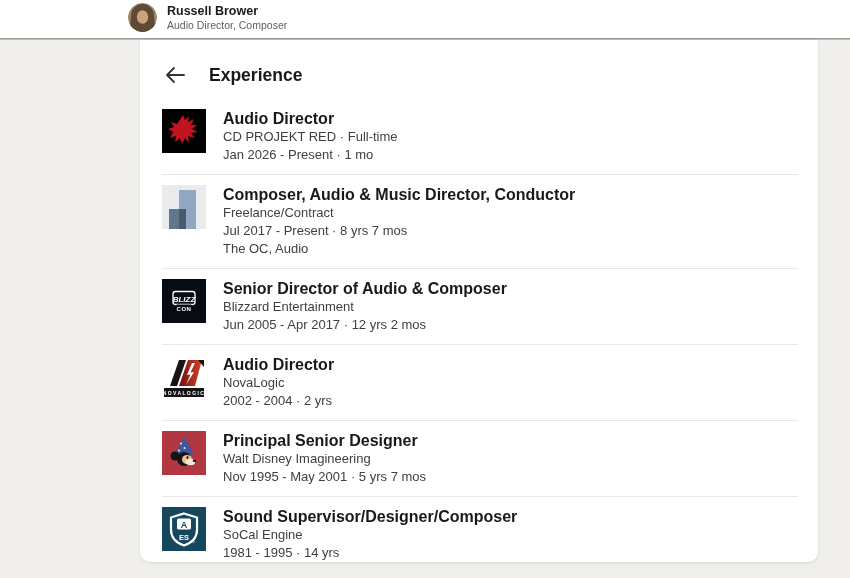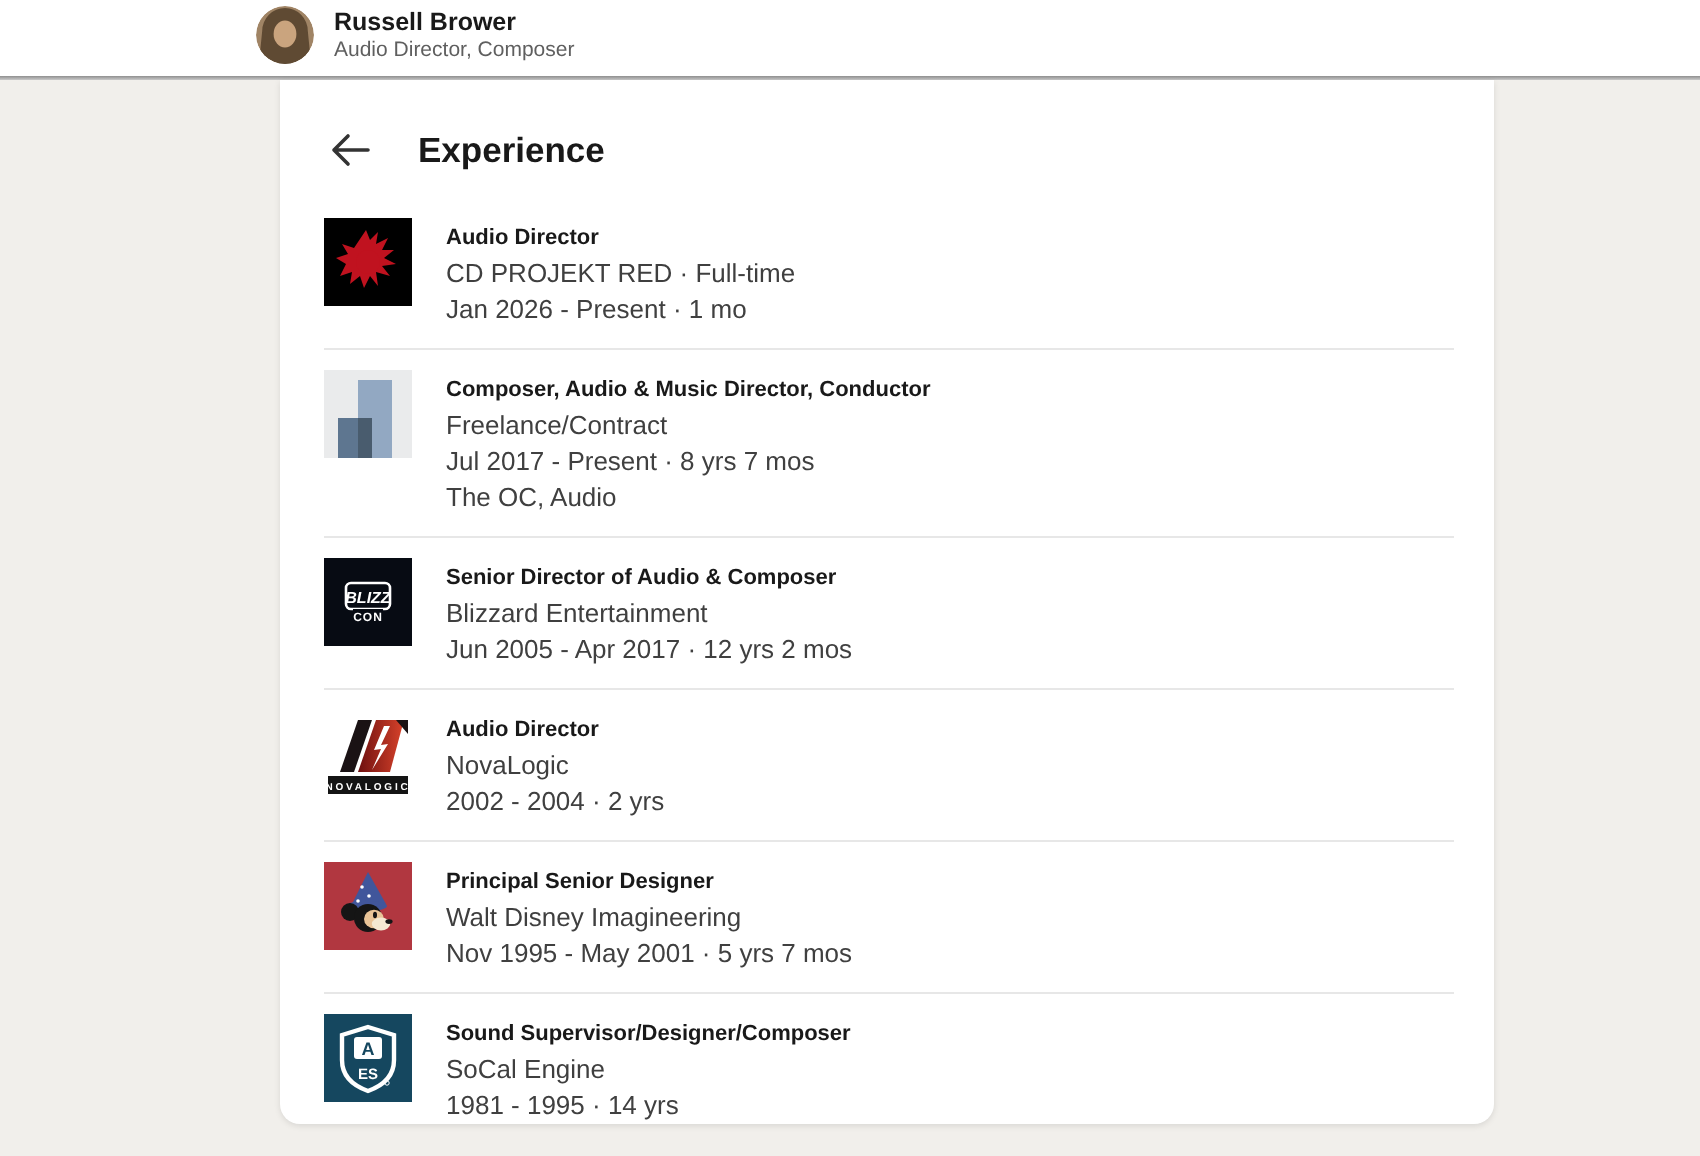--- a/index.html
+++ b/index.html
@@ -9,38 +9,38 @@
   
   .topbar { height:38px; background:#ffffff; position:relative; }
   .topbar-inner { position:absolute; left:128px; top:3px; display:flex; align-items:center; gap:10px; }
   .avatar { width:29px; height:29px; border-radius:50%; overflow:hidden; flex:0 0 auto; cursor:pointer; }
   .who .name { font-size:12.5px; font-weight:700; color:#1a1a1a; line-height:15px; }
   .who .subtitle { font-size:10.5px; color:#5f5f5f; line-height:13px; }
   .top-divider { height:2px; background:linear-gradient(#8f8f8f,#c9c9c9); box-shadow:0 1px 2px rgba(0,0,0,.18); }
 
   
   .page-bg { height:538px; background:#f1efeb; }
-  .card { margin-left:140px; width:607px; height:522px; background:#ffffff;
+  .card { margin-left:140px; width:678px; height:522px; background:#ffffff;
     border-radius:0 0 10px 10px; box-shadow:0 1px 3px rgba(0,0,0,.10);
     padding:20px 20px 0 22px; }
 
   .card-header { display:flex; align-items:center; gap:21px; height:30px; margin-bottom:9px; }
   .back-btn { width:26px; height:22px; border:none; background:none; cursor:pointer;
     display:flex; align-items:center; justify-content:center; padding:0; }
   .page-title { font-size:17.5px; font-weight:700; color:#191919; }
 
   
   .entry { display:flex; align-items:flex-start; gap:17px; padding:10px 0;
     border-bottom:1px solid #e7e7e7; }
   .entry:first-child { padding-top:0; }
   .entry:last-child { border-bottom:none; }
   .logo { width:44px; height:44px; flex:0 0 auto; cursor:pointer; }
   .logo svg { display:block; }
   .entry-text { padding-top:1px; }
-  .entry-title { font-size:11px; font-weight:700; color:#191919; line-height:18px; }
+  .entry-title { font-size:16px; font-weight:700; color:#191919; line-height:18px; }
   .entry-company { font-size:13px; color:#3f3f3f; line-height:18px; }
   .entry-dates, .entry-location { font-size:13px; color:#404040; line-height:18px; }
 
   text { font-family:"Liberation Sans", sans-serif; }
 </style>
 </head>
 <body>
 
 <div class="topbar">
   <div class="topbar-inner">

